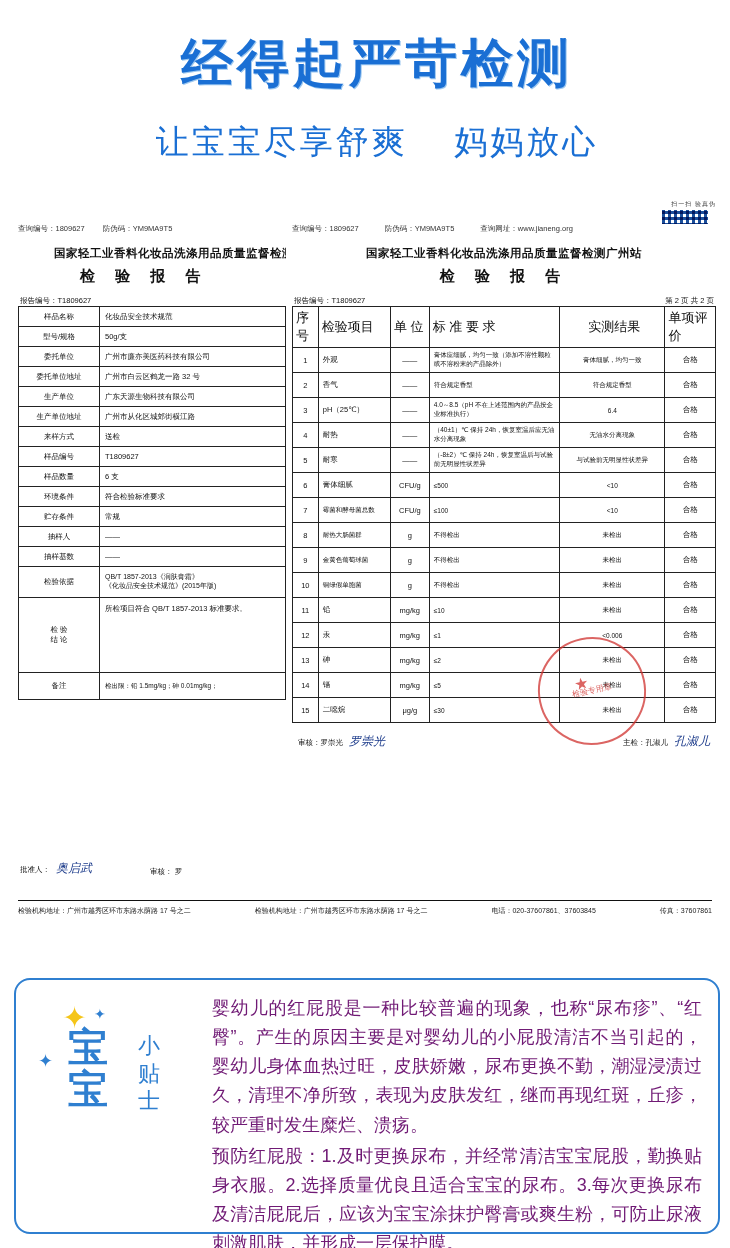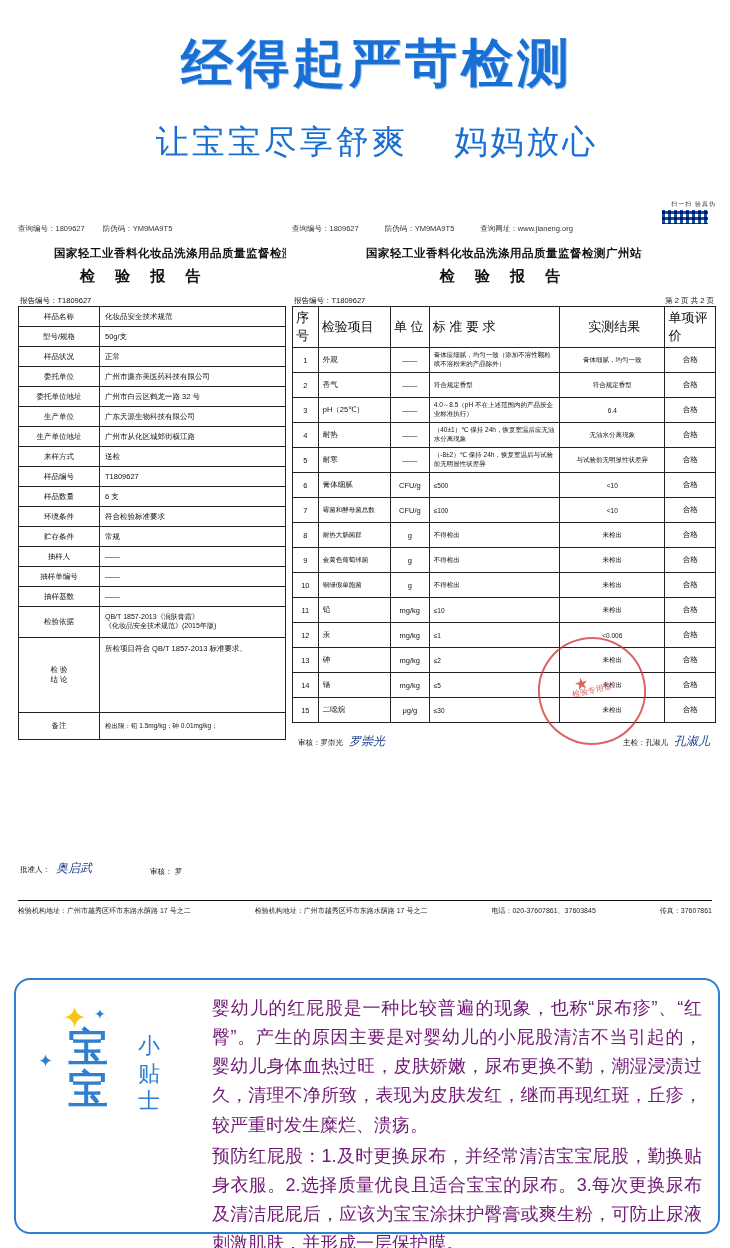--- a/index.html
+++ b/index.html
@@ -145,24 +145,20 @@
         <tbody>
           <tr>
               <td class="lbl">样品名称</td>
               <td class="val">化妆品安全技术规范</td>
             </tr>
           <tr>
               <td class="lbl">型号/规格</td>
               <td class="val">50g/支</td>
             </tr>
           <tr>
-              <td class="lbl">样品状况</td>
-              <td class="val">正常</td>
-            </tr>
-          <tr>
               <td class="lbl">委托单位</td>
               <td class="val">广州市廉亦美医药科技有限公司</td>
             </tr>
           <tr>
               <td class="lbl">委托单位地址</td>
               <td class="val">广州市白云区鹤龙一路 32 号</td>
             </tr>
           <tr>
               <td class="lbl">生产单位</td>
               <td class="val">广东天源生物科技有限公司</td>
@@ -186,24 +182,20 @@
           <tr>
               <td class="lbl">环境条件</td>
               <td class="val">符合检验标准要求</td>
             </tr>
           <tr>
               <td class="lbl">贮存条件</td>
               <td class="val">常规</td>
             </tr>
           <tr>
               <td class="lbl">抽样人</td>
-              <td class="val">——</td>
-            </tr>
-          <tr>
-              <td class="lbl">抽样单编号</td>
               <td class="val">——</td>
             </tr>
           <tr>
               <td class="lbl">抽样基数</td>
               <td class="val">——</td>
             </tr>
           <tr>
               <td class="lbl" style="height:26px">检验依据</td>
               <td class="val" style="white-space:pre-line;font-size:7px;line-height:1.25">QB/T 1857-2013《润肤膏霜》
 《化妆品安全技术规范》(2015年版)</td>

